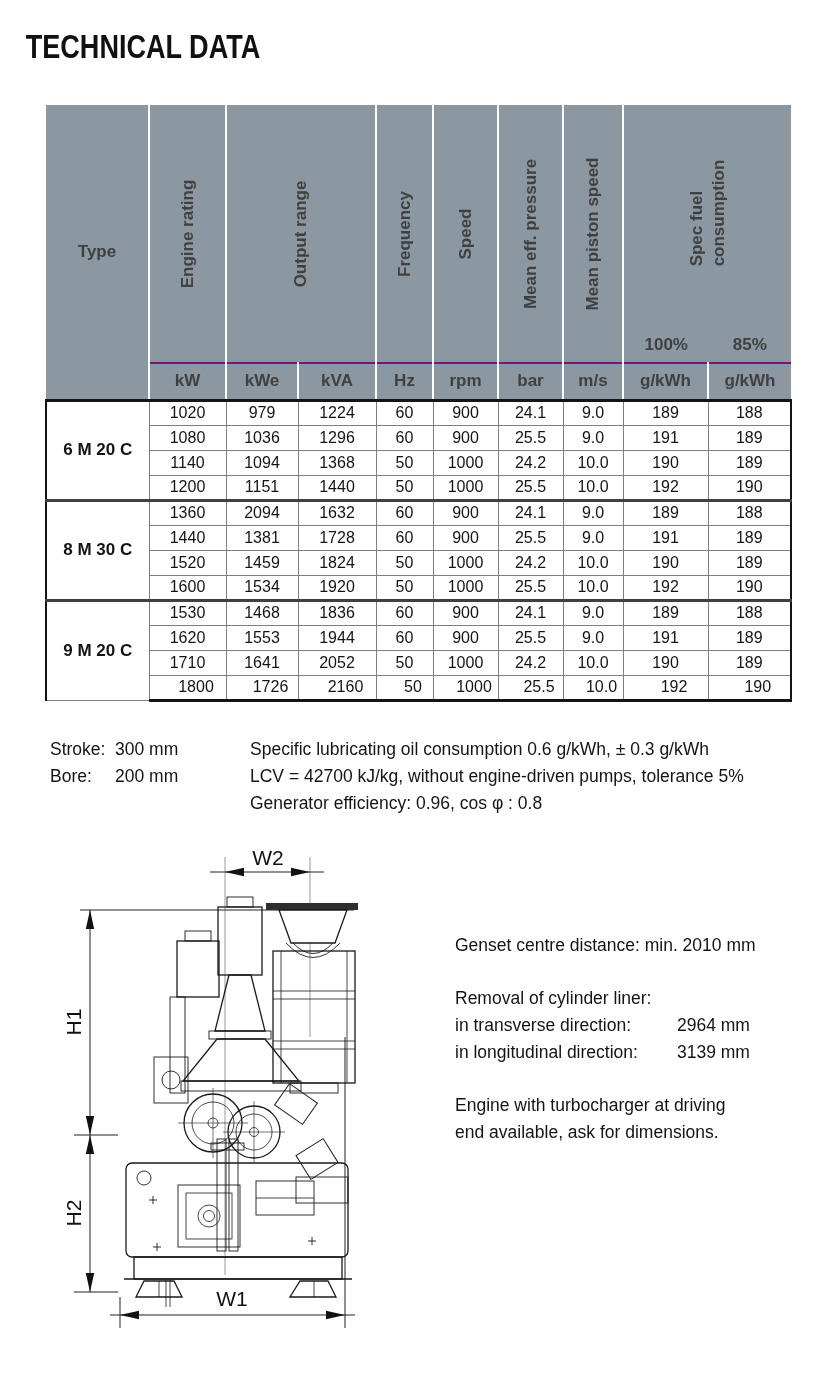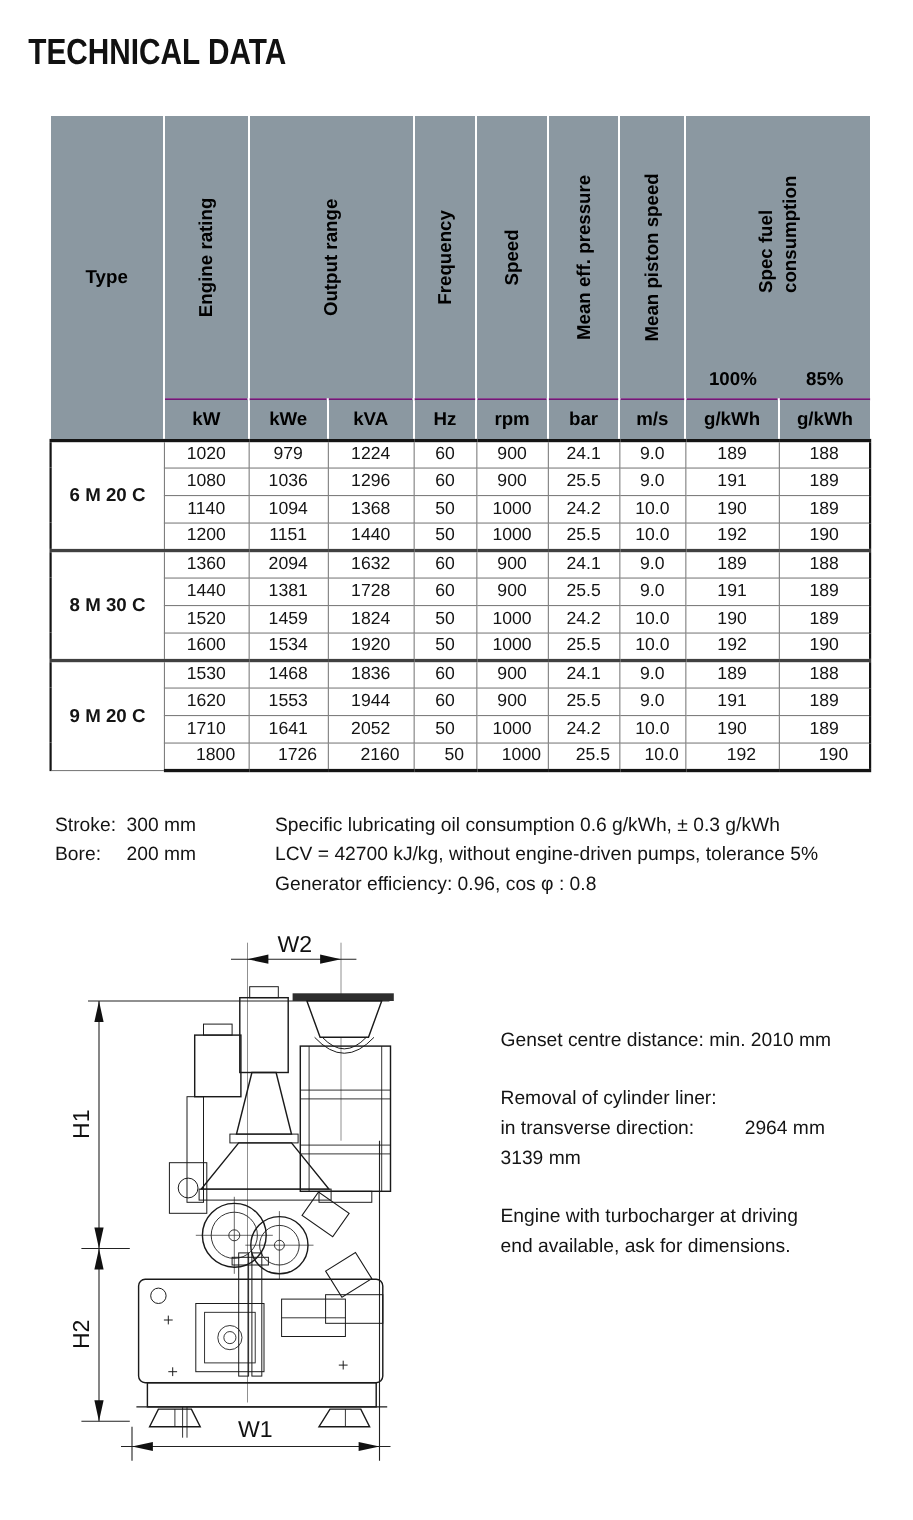--- a/index.html
+++ b/index.html
@@ -16,21 +16,21 @@
   .page-title span {
     display:inline-block; font-size:33px; font-weight:bold; letter-spacing:0px;
     transform:scaleX(0.82); transform-origin:center; color:#111;
   }
 
   
   .spec-table-wrap { position:absolute; left:45px; top:105px; }
   table.spec { border-collapse:collapse; table-layout:fixed; width:745px; }
 
   thead th {
-    background:#8b98a1; color:#000000; font-weight:bold; font-size:17px;
+    background:#8b98a1; color:#404040; font-weight:bold; font-size:17px;
     border-right:2px solid #fff; position:relative; padding:0;
   }
   thead tr th:last-child { border-right:none; }
   thead tr.rotrow th { height:258px; }
   thead tr.units th { height:37px; border-top:2px solid #701a75; border-bottom:3px solid #141414; text-align:center; }
   th.type-head { border-bottom:3px solid #141414; vertical-align:middle; text-align:center; }
 
   .rot {
     position:absolute; left:50%; top:50%; white-space:nowrap;
     transform:translate(-50%,-50%) rotate(-90deg); font-weight:bold; font-size:17px;
@@ -428,20 +428,21 @@
 
 <div class="draw-notes">
   <div class="para">Genset centre distance: min. 2010 mm</div>
   <div class="para">
     <div>Removal of cylinder liner:</div>
     <div class="dimrow">
       <span class="dlabel">in transverse direction:</span>
       <span>2964 mm</span>
     </div>
     <div class="dimrow">
+      <span class="dlabel">in longitudinal direction:</span>
       <span>3139 mm</span>
     </div>
   </div>
   <div class="para">
     <div>Engine with turbocharger at driving</div>
     <div>end available, ask for dimensions.</div>
   </div>
 </div>
 
 </body></html>

